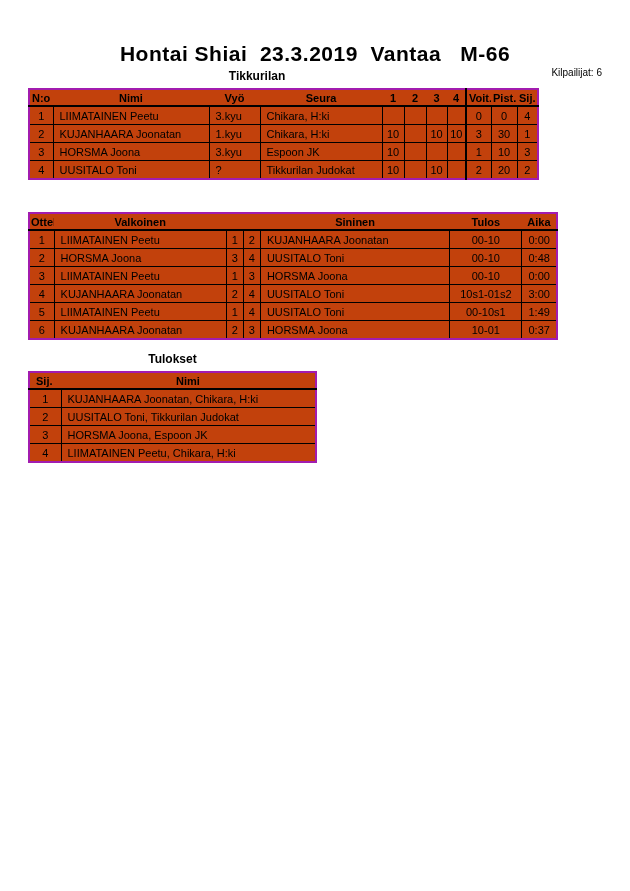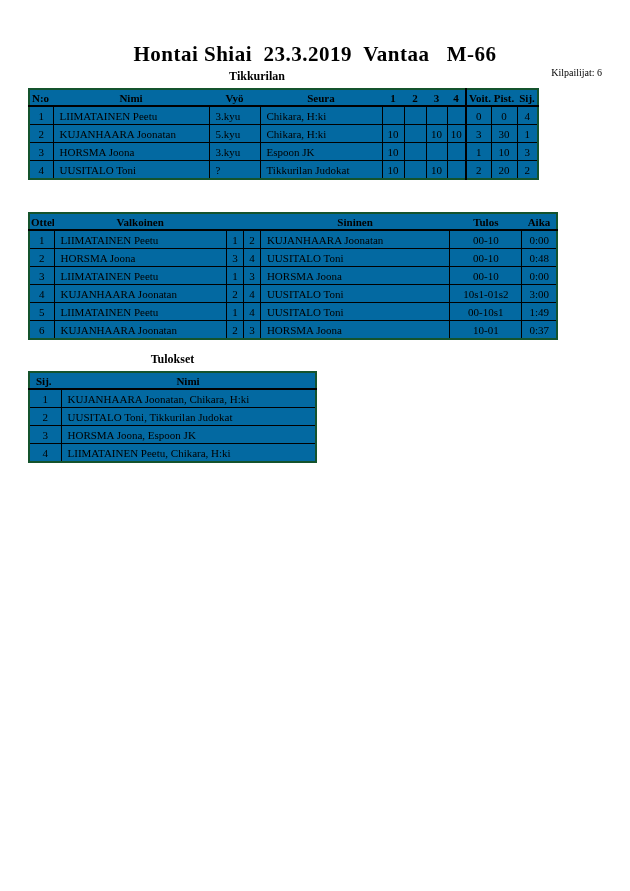--- a/index.html
+++ b/index.html
@@ -5,21 +5,21 @@
   html, body {
     margin: 0;
     padding: 0;
     background: #ffffff;
   }
   .page {
     position: relative;
     width: 630px;
     height: 760px;
     background: #ffffff;
-    font-family: Liberation Serif, serif;
+    font-family: Liberation Sans, sans-serif;
     color: #000000;
     overflow: hidden;
   }
   .title {
     position: absolute;
     top: 42px;
     left: 0;
     width: 630px;
     text-align: center;
     font-size: 21px;
@@ -41,23 +41,23 @@
     top: 67px;
     right: 28px;
     font-size: 10px;
     text-align: right;
   }
 
   table.tbl {
     position: absolute;
     border-collapse: collapse;
     table-layout: fixed;
-    border: 2px solid #14532d;
+    border: 2px solid #a21caf;
     font-size: 11px;
-    background: #0369a1;
+    background: #c2410c;
   }
   table.tbl thead th {
     border-bottom: 2px solid #000;
     font-weight: bold;
     font-size: 11px;
     height: 15px;
     padding: 0 2px;
     text-align: center;
     white-space: nowrap;
     overflow: hidden;
@@ -141,21 +141,21 @@
           <td></td>
           <td></td>
           <td></td>
           <td>0</td>
           <td>0</td>
           <td>4</td>
         </tr>
         <tr>
           <td>2</td>
           <td>KUJANHAARA Joonatan</td>
-          <td>5.kyu</td>
+          <td>1.kyu</td>
           <td>Chikara, H:ki</td>
           <td>10</td>
           <td></td>
           <td>10</td>
           <td>10</td>
           <td>3</td>
           <td>30</td>
           <td>1</td>
         </tr>
         <tr>

